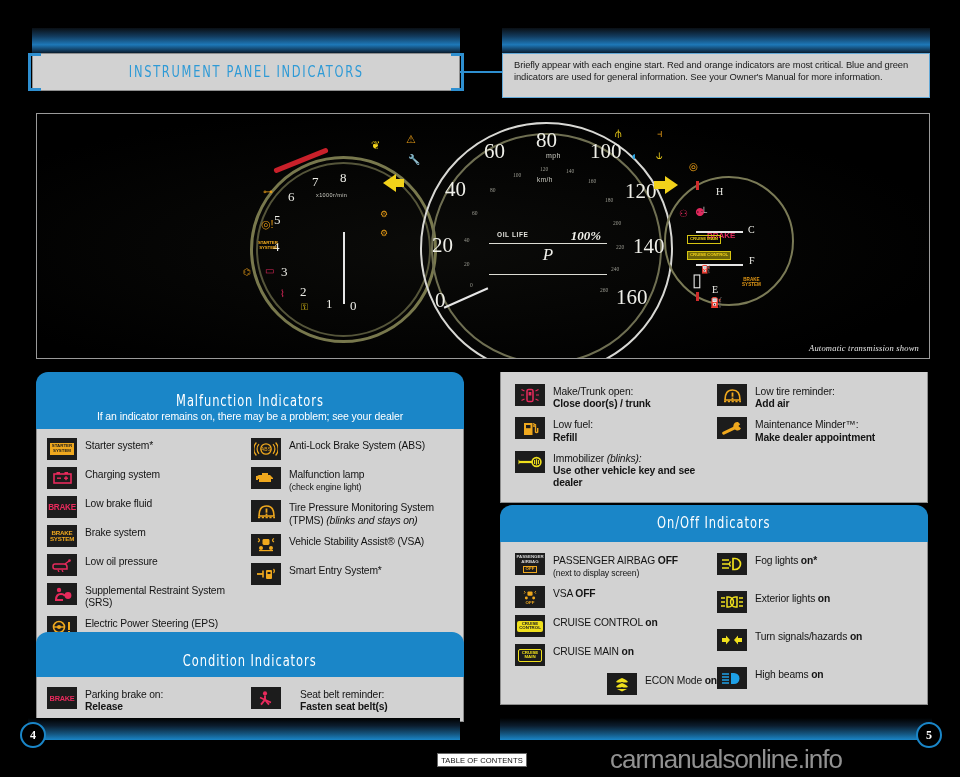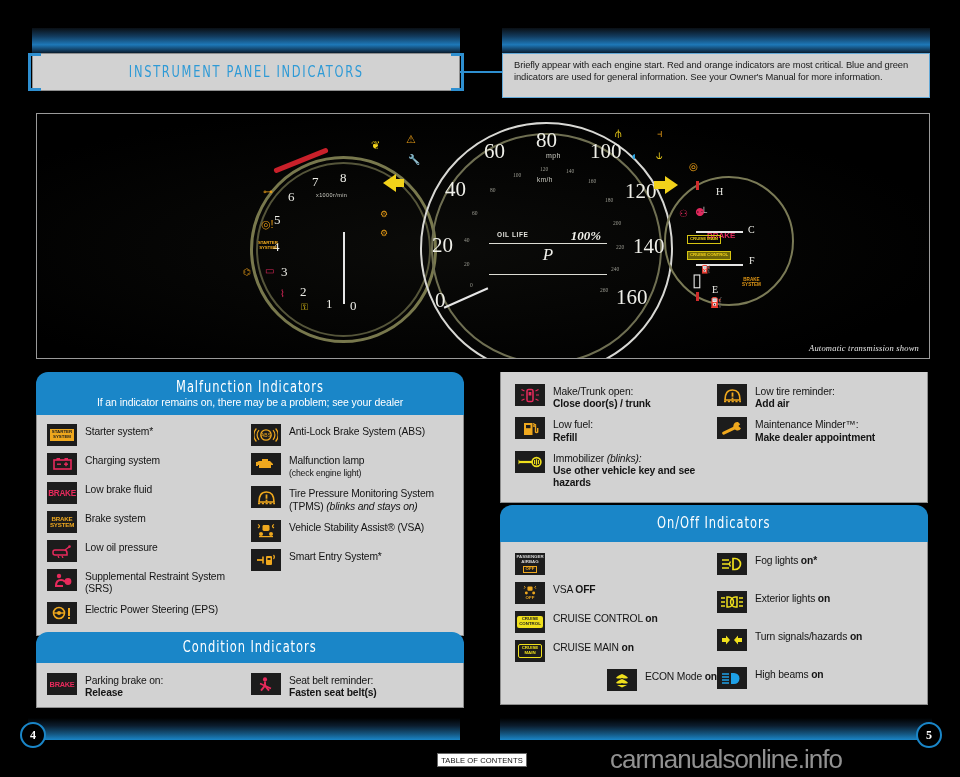--- a/index.html
+++ b/index.html
@@ -80,21 +80,21 @@
   
   .tt { position:absolute; font-size:11px; line-height:1; }
   .tt.y { color:#f2d21a; } .tt.o { color:#e59a16; } .tt.r { color:#e0285c; }
   .tt.b { color:#2aa3e0; } .tt.w { color:#e8e8e8; }
   .tt-badge { position:absolute; font-size:4.4px; font-weight:bold; line-height:4.6px; text-align:center; letter-spacing:-0.1px;}
 
   
   .card { position:absolute; }
   .card-head {
     background:#1a86c8; color:#fff; border-radius:12px 12px 0 0;
-    text-align:center; padding:6px 0 7px;
+    text-align:center; padding:20px 0 7px;
   }
   .card-head .h1 {
     font-size:15px; letter-spacing:1.1px; transform:scaleX(0.85); display:inline-block;
     font-family:"Liberation Sans Narrow","DejaVu Sans Condensed","Liberation Sans",sans-serif;
   }
   .card-head .h2 { font-size:10.5px; margin-top:0px; letter-spacing:-0.1px; }
   .card-body { background:#d2d2d2; border:1px solid #8e8e8e; border-top:none; }
   .card-body.plain { border-radius:0; }
 
   .rows { display:flex; }
@@ -443,21 +443,21 @@
             <span class="tile red">
                 <span class="t1" style="font-size:7.4px;">BRAKE</span>
               </span>
             <span class="txt">
               <span>Parking brake on:</span><br>
               <b>Release</b>
             </span>
           </div>
         </div>
         <div class="col" style="width:205px;">
-          <div class="item" style="margin-bottom:0;">
+          <div class="item" style="margin-bottom:0;gap:11px;">
             <span class="tile red">
               <svg width="16" height="15" viewBox="0 0 16 15">
                   <circle cx="7" cy="2.4" r="2.1" fill="#e82a5c"></circle>
                   <path d="M7 4.6 v4 M7 8.6 l-4 5 M7 8.6 l4 5" stroke="#e82a5c" stroke-width="1.9" fill="none"></path>
                   <path d="M2 6.5 l11 5" stroke="#e82a5c" stroke-width="1.5"></path>
                 </svg>
             </span>
             <span class="txt">
               <span>Seat belt reminder:</span><br>
               <b>Fasten seat belt(s)</b>
@@ -506,21 +506,21 @@
             <span class="tile yel">
               <svg width="24" height="12" viewBox="0 0 24 12">
                   <circle cx="18.5" cy="6" r="4.4" fill="none" stroke="#f0e01c" stroke-width="1.6"></circle>
                   <path d="M14.5 6 h-13" stroke="#f0e01c" stroke-width="2.2"></path>
                   <path d="M2.5 6 l-2 -2.5 v5z" fill="#f0e01c"></path>
                   <path d="M16.6 4 v4 M18.5 3.2 v5.6 M20.4 4 v4" stroke="#f0e01c" stroke-width="1.1"></path>
                 </svg>
             </span>
             <span class="txt">
               <span>Immobilizer </span><i>(blinks):</i><br>
-              <b>Use other vehicle key and see hazards</b>
+              <b>Use other vehicle key and see dealer</b>
             </span>
           </div>
 
         </div>
 
         <div class="col" style="width:203px;">
 
           <div class="item">
             <span class="tile amb">
               <svg width="19" height="15" viewBox="0 0 19 15">
@@ -559,20 +559,24 @@
       <div class="h1">On/Off Indicators</div>
     </div>
     <div class="card-body" style="padding:11px 8px 8px 14px;">
       <div class="rows">
         <div class="col" style="width:203px;">
 
           <div class="item">
             <span class="tile amb" style="flex-direction:column;justify-content:center;">
               <span class="t3" style="color:#d8d8d8;">PASSENGER<br>AIRBAG</span>
               <span class="t3" style="border:1px solid #efa81e;padding:0 2px;margin-top:1px;">OFF</span>
+            </span>
+            <span class="txt">
+              <span>PASSENGER AIRBAG </span><b>OFF</b><br>
+              <span class="sub">(next to display screen)</span>
             </span>
           </div>
 
           <div class="item">
             <span class="tile amb" style="flex-direction:column;justify-content:center;">
               <svg width="14" height="11" viewBox="0 0 18 15">
                   <rect x="5.5" y="2" width="7" height="6" rx="1.4" fill="#efa81e"></rect>
                   <circle cx="4" cy="11" r="2" fill="#efa81e"></circle>
                   <circle cx="14" cy="11" r="2" fill="#efa81e"></circle>
                   <path d="M1 1.5 q3 1.5 0 3.5 M17 1.5 q-3 1.5 0 3.5" stroke="#efa81e" stroke-width="1.2" fill="none"></path>

